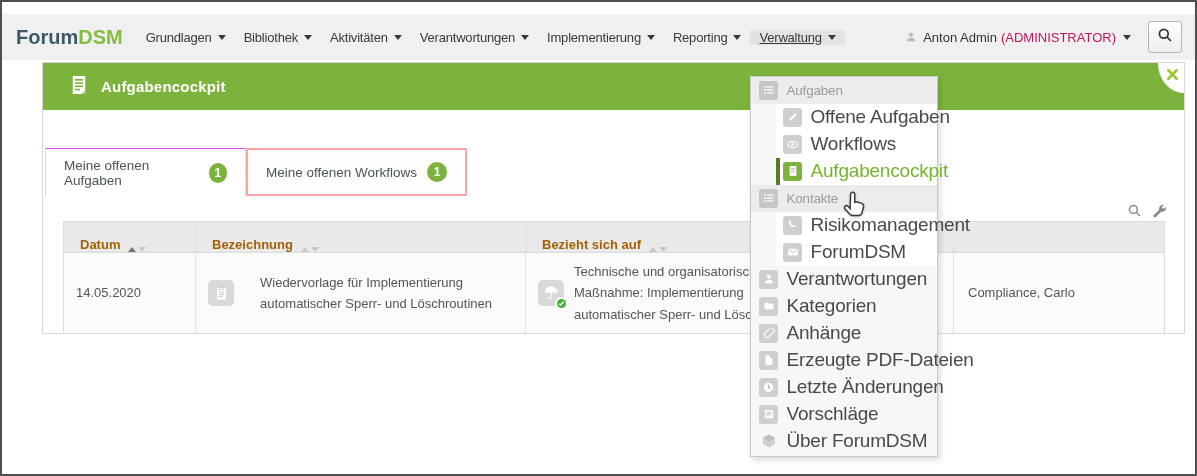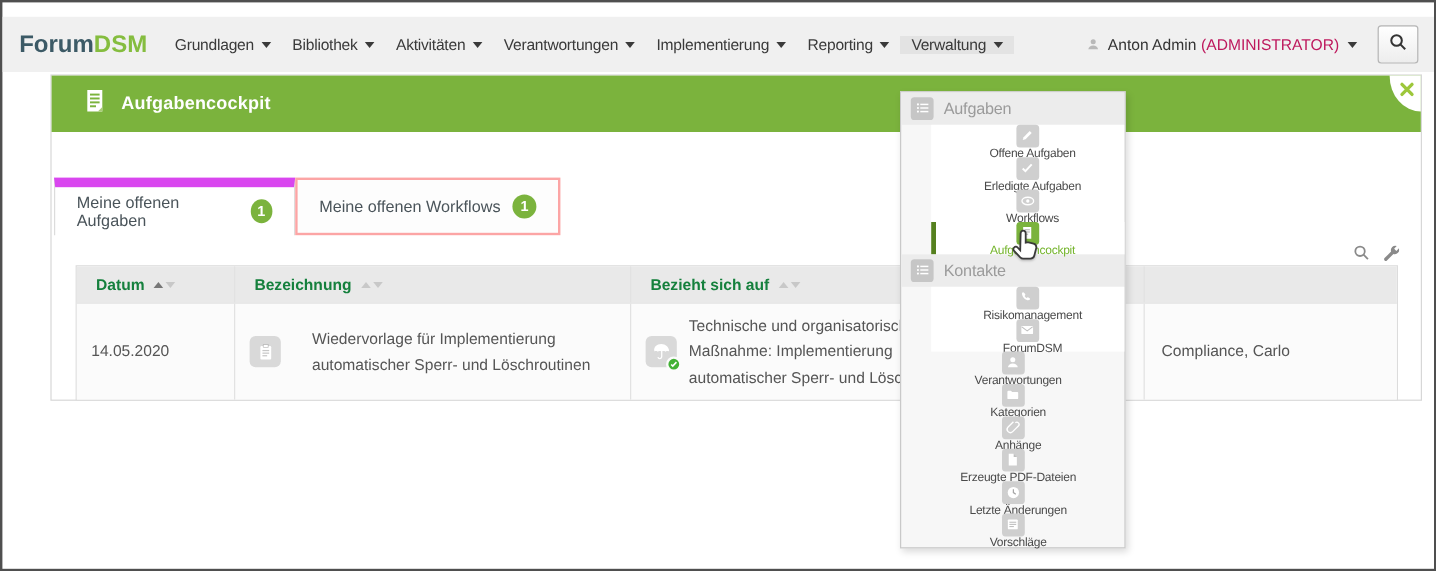--- a/index.html
+++ b/index.html
@@ -6,61 +6,61 @@
   html,body { width:1197px; height:476px; }
   body { font-family:"Liberation Sans", sans-serif; background:#fff; border:2px solid #4f4f4f; overflow:hidden; position:relative; }
 
   
   .navbar { position:absolute; top:12px; left:0; width:100%; height:46px; background:#f0f0f0; display:flex; align-items:center; z-index:150; }
   .logo { line-height:46px; margin-left:14px; margin-right:14px; font-size:20px; font-weight:bold; color:#3c5a66; white-space:nowrap; }
   .logo .dsm { color:#85bd3f; }
   .nav-items { display:flex; align-items:stretch; }
   .nav-item { display:flex; align-items:center; padding:0 9px; font-size:13px; letter-spacing:-0.2px; color:#3a3a3a; cursor:pointer; white-space:nowrap; position:relative; }
   .nav-item .caret { width:0; height:0; border-left:4px solid transparent; border-right:4px solid transparent; border-top:5px solid #3a3a3a; margin-left:6px; }
-  .nav-item.active { background:#e3e3e3; }
+  .nav-item.active { background:#e3e3e3;text-decoration:underline; }
   .user-area { position:absolute; right:64px; top:0; height:46px; display:flex; align-items:center; font-size:13px; color:#333; cursor:pointer; }
   .user-area .role { color:#be185d; margin-left:4px; }
   .user-area .caret { width:0;height:0;border-left:4px solid transparent;border-right:4px solid transparent;border-top:5px solid #3a3a3a; margin-left:7px; }
   .user-icon { margin-right:6px; display:inline-flex; }
   .search-btn { position:absolute; right:13px; top:7px; width:34px; height:32px; background:linear-gradient(#fff,#ededed); border:1px solid #b5b5b5; border-radius:3px; display:flex; align-items:center; justify-content:center; cursor:pointer; }
 
   
   .dropdown { position:absolute; left:0; top:46px; width:188px; background:#f7f7f7; border:1px solid #c9c9c9; box-shadow:2px 3px 6px rgba(0,0,0,.15); z-index:200; padding-bottom:1px; }
   .menu-header { height:27px; display:flex; align-items:center; background:#ececec; color:#9b9b9b; font-size:13.5px; padding-left:8px; }
   .menu-sub { margin-left:25px; background:#fff; }
-  .menu-item { height:27px; display:flex; align-items:center; font-size:10px; color:#4a4a4a; padding-left:8px; cursor:pointer;flex-direction:column; }
+  .menu-item { height:27px; display:flex; align-items:center; font-size:19px; color:#4a4a4a; padding-left:8px; cursor:pointer; }
   .menu-sub .menu-item { padding-left:7px; }
   .menu-item.active { border-left:4px solid #55801e; padding-left:3px; color:#74b42c; background:#fff; }
   .plain { background:transparent; }
   .mi { width:19px; height:19px; border-radius:3px; background:#cfcfcf; display:inline-flex; align-items:center; justify-content:center; margin-right:8px; flex:0 0 auto; }
   .menu-header .mi { background:#c6c6c6; }
   .mi.green { background:#7bb33d; }
   .mi.noback { background:transparent; }
   .cursor-hand { position:absolute; left:88px; top:113px; z-index:300; filter:drop-shadow(0 1px 1px rgba(0,0,0,.25)); }
 
   
   .panel { position:absolute; left:40px; top:60px; width:1143px; height:272px; background:#fff; border:1px solid #d7d7d7; z-index:1; }
   .panel-header { height:47px; background:#7bb33d; display:flex; align-items:center; padding-left:26px; position:relative; }
   .panel-title { color:#fff; font-size:15px; font-weight:bold; margin-left:12px; letter-spacing:.2px; }
   .close-btn { position:absolute; top:0; right:0; width:26px; height:30px; background:#fff; border-bottom-left-radius:100%; cursor:pointer; }
   .close-btn svg { position:absolute; top:5px; right:5px; }
 
   .tabs { position:absolute; left:2px; top:85px; display:flex; }
   .tab { height:48px; display:flex; align-items:center; padding:0 18px; font-size:13.5px; color:#4a545a; cursor:pointer; }
-  .tab.active { background:#fff; border:1px solid #dcdcdc; border-top:8px solid #d946ef; border-bottom:none; width:201px;justify-content:flex-end; }
+  .tab.active { background:#fff; border:1px solid #dcdcdc; border-top:1px solid #d946ef; border-bottom:none; width:201px;justify-content:flex-end; }
   .tab.inactive { background:#fdfdfd; border:2px solid #fca5a5; margin-left:0; }
   .count-badge { width:20px; height:20px; border-radius:50%; background:#7bb33d; color:#fff; font-size:12px; font-weight:bold; display:inline-flex; align-items:center; justify-content:center; margin-left:10px; }
 
   .panel-tools { position:absolute; top:140px; right:18px; display:flex; gap:9px; }
   .panel-tools span { cursor:pointer; display:inline-flex; }
 
   
   .tbl { position:absolute; left:20px; top:158px; width:1102px; border:1px solid #dcdcdc; font-size:13px; }
   .thead { display:grid; grid-template-columns:132px 330px 428px 1fr; background:#e9e9e9; height:30px; }
-  .th { display:flex; align-items:center; padding:0 16px; font-weight:bold; color:#15803d; border-right:1px solid #e2e2e2; height:100%; cursor:pointer; }
+  .th { display:flex; align-items:flex-end; padding:0 16px; font-weight:bold; color:#a16207; border-right:1px solid #e2e2e2; height:100%; cursor:pointer; }
   .th:last-child { border-right:none; }
   .sort { display:inline-flex; margin-left:8px; gap:2px; align-items:center; }
   .tri-up { width:0;height:0;border-left:4px solid transparent;border-right:4px solid transparent;border-bottom:5px solid #c8c8c8; }
   .tri-down { width:0;height:0;border-left:4px solid transparent;border-right:4px solid transparent;border-top:5px solid #c8c8c8; }
   .tri-up.on { border-bottom-color:#777; }
   .trow { display:grid; grid-template-columns:132px 330px 428px 1fr; background:#fbfbfb; border-top:1px solid #dcdcdc; min-height:66px; cursor:pointer; }
   .td { display:flex; align-items:center; padding:8px 12px; color:#555; border-right:1px solid #e2e2e2; line-height:1.65; }
   .td:last-child { border-right:none; padding-left:14px; }
   .cell-icon { width:26px; height:26px; border-radius:5px; background:#d9d9d9; display:inline-flex; align-items:center; justify-content:center; margin-right:10px; flex:0 0 auto; position:relative; align-self:center; }
   .check-badge { position:absolute; right:-4px; bottom:-4px; width:13px; height:13px; border-radius:50%; background:#42b135; border:2px solid #fbfbfb; display:flex; align-items:center; justify-content:center; }
@@ -125,28 +125,20 @@
           <div class="menu-item">
             <span class="mi">
                 <svg width="12" height="12" viewBox="0 0 16 16">
                   <path d="M3 13l1-3.2 6.8-6.8 2.2 2.2-6.8 6.8L3 13z" fill="#fff"></path>
                 </svg>
               </span>
             <span>Offene Aufgaben</span>
           </div>
           <div class="menu-item">
             <span class="mi">
-                <svg width="12" height="12" viewBox="0 0 16 16">
-                  <path d="M3 8.5l3 3 7-7.5" stroke="#fff" stroke-width="2.2" fill="none"></path>
-                </svg>
-              </span>
-            <span>Erledigte Aufgaben</span>
-          </div>
-          <div class="menu-item">
-            <span class="mi">
                 <svg width="13" height="13" viewBox="0 0 16 16">
                   <ellipse cx="8" cy="8" rx="6" ry="3.8" fill="none" stroke="#fff" stroke-width="1.4"></ellipse>
                   <circle cx="8" cy="8" r="1.7" fill="#fff"></circle>
                 </svg>
               </span>
             <span>Workflows</span>
           </div>
           <div class="menu-item active">
             <span class="mi green">
                 <svg width="12" height="12" viewBox="0 0 16 16">
@@ -245,20 +237,29 @@
               <svg width="12" height="12" viewBox="0 0 16 16">
                 <rect x="2.5" y="2.5" width="11" height="11" rx="1" fill="#fff"></rect>
                 <g fill="rgba(0,0,0,.25)">
                   <rect x="4.2" y="5" width="7.6" height="1.2"></rect>
                   <rect x="4.2" y="7.4" width="7.6" height="1.2"></rect>
                   <rect x="4.2" y="9.8" width="5" height="1.2"></rect>
                 </g>
               </svg>
             </span>
           <span>Vorschläge</span>
+        </div>
+        <div class="menu-item plain">
+          <span class="mi noback">
+              <svg width="16" height="16" viewBox="0 0 16 16">
+                <path d="M8 1.5L14 5v6l-6 3.5L2 11V5z" fill="#cfcfcf"></path>
+                <path d="M8 1.5L14 5 8 8.5 2 5z" fill="#bdbdbd"></path>
+              </svg>
+            </span>
+          <span>Über ForumDSM</span>
         </div>
 
         <span class="cursor-hand">
           <svg width="30" height="32" viewBox="0 0 24 26">
               <path d="M9.2 3.6c0-1 .75-1.8 1.7-1.8 1 0 1.7.8 1.7 1.8v6.4l1-.2c.3-.05.6-.05.9 0l3.4.85c1.15.3 1.9 1.25 1.9 2.4 0 .25 0 .5-.1.75l-1.25 4.8c-.3 1.25-1.45 2.1-2.7 2.1h-4.8c-.75 0-1.45-.3-2-.85l-4.2-4.4c-.65-.7-.6-1.75.1-2.35.65-.6 1.65-.55 2.25.1l1.8 1.9z" fill="#fff" stroke="#3a3a3a" stroke-width="1.2"></path>
             </svg>
         </span>
       </div>
     </div>
   </nav>

